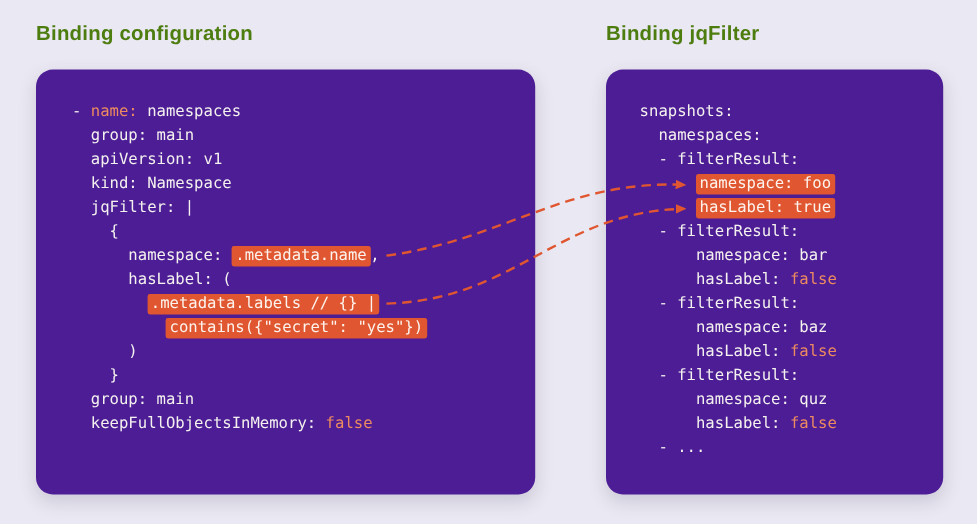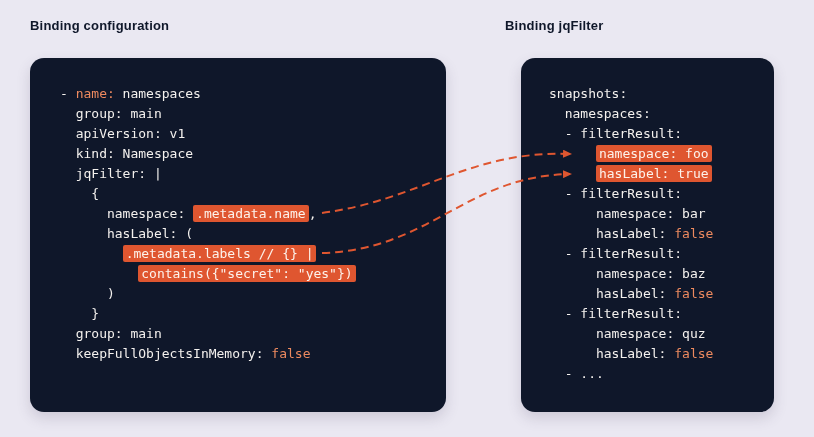--- a/index.html
+++ b/index.html
@@ -6,37 +6,37 @@
   html, body { width: 814px; height: 437px; }
   body {
     position: relative;
     background: #EAE8F2;
     font-family: "Liberation Sans", sans-serif;
     overflow: hidden;
   }
   .title {
     position: absolute;
     top: 18px;
-    font-size: 13px;
+    font-size: 17px;
     font-weight: bold;
     letter-spacing: 0.2px;
-    color: #0f172a;
+    color: #4d7c0f;
   }
   .title-left  { left: 30px; }
   .title-right { left: 505px; }
   .panel {
     position: absolute;
     top: 58px;
     height: 354px;
-    background: #0f172a;
+    background: #4c1d95;
     border-radius: 14px;
     box-shadow: 0 6px 14px rgba(70, 63, 97, 0.18);
   }
   .panel-left  { left: 30px;  width: 416px; }
-  .panel-right { left: 521px; width: 253px; }
+  .panel-right { left: 505px; width: 281px; }
   .code {
     position: absolute;
     left: 30px;
     top: 26px;
     font-family: "DejaVu Sans Mono", monospace;
     font-size: 13px;
     line-height: 20px;
     color: #F4F1EE;
   }
   .panel-right .code { left: 28px; }

